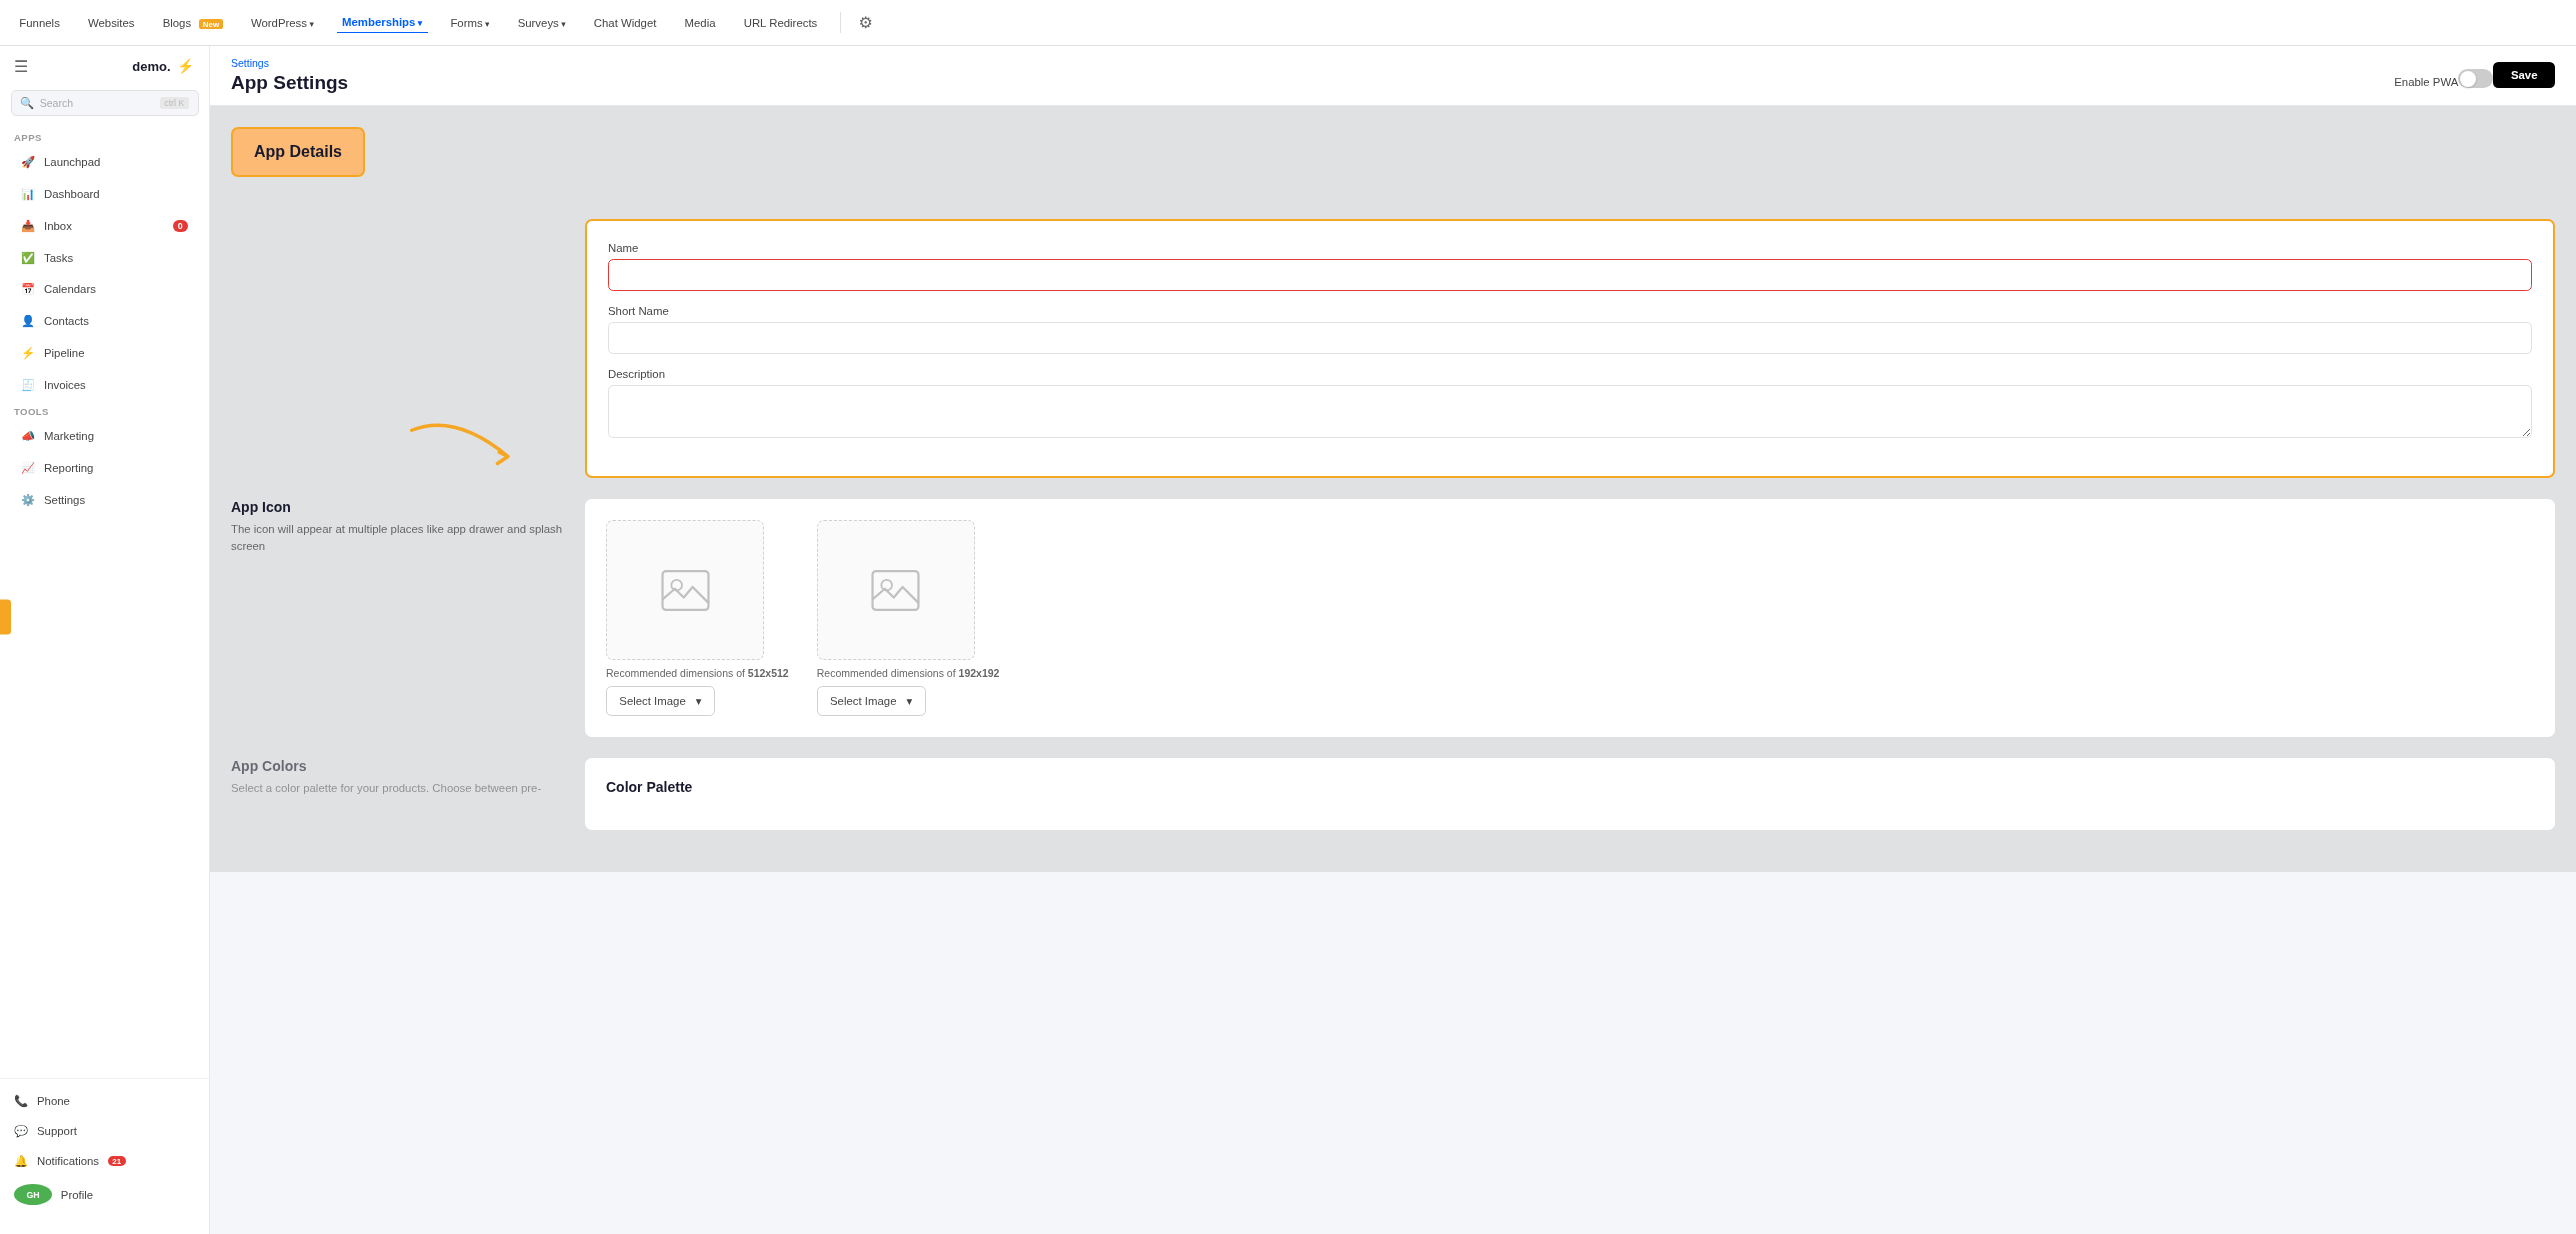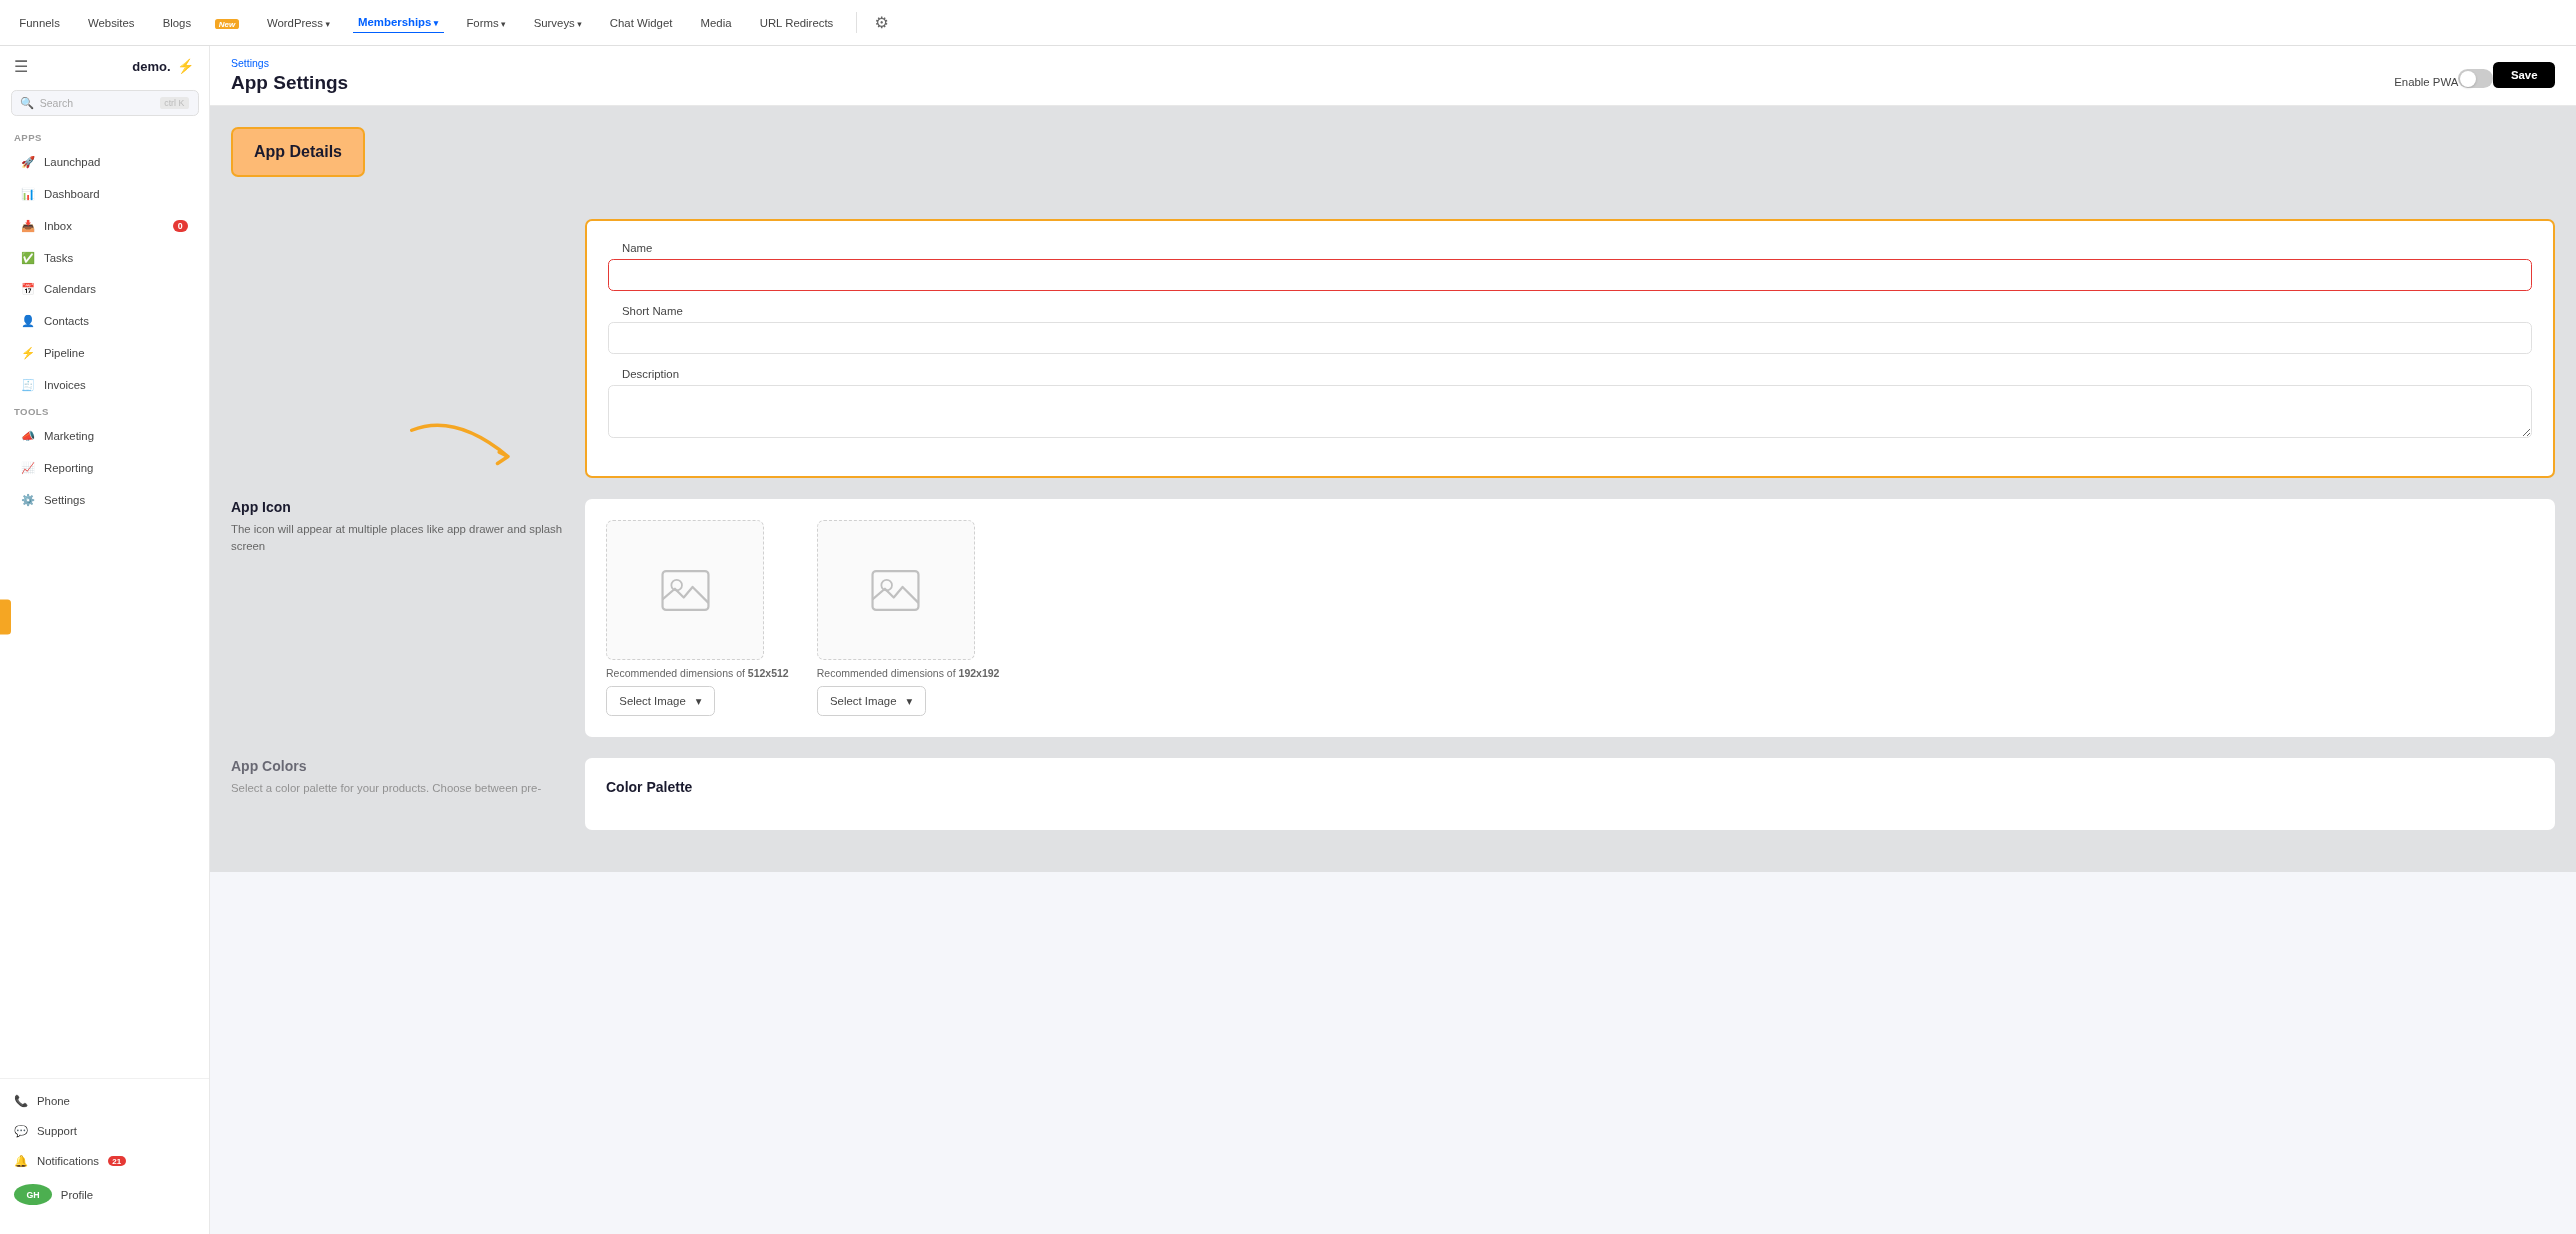--- a/index.html
+++ b/index.html
@@ -9,21 +9,21 @@
     .top-nav {
       display: flex; align-items: center; background: #fff; border-bottom: 0.9px solid #e0e0e0;
       height: 46px; padding: 0 14px; gap: 17.5px; flex-shrink: 0; z-index: 10;
     }
     .top-nav-item {
       font-size: 11.4px; color: #444; cursor: pointer; padding: 3.5px 5.3px; white-space: nowrap;
     }
     .top-nav-item.active { color: #0060ff; border-bottom: 1.8px solid #0060ff; font-weight: 600; }
     .top-nav-item.with-arrow::after { content: ' ▾'; font-size: 8.8px; }
     .top-nav-badge {
-      background: #f5a623; color: #fff; font-size: 8px; border-radius: 2.6px; padding: 0.9px 3.5px; margin-left: 21px; font-weight: 700; font-style: italic;
+      background: #f5a623; color: #fff; font-size: 8px; border-radius: 2.6px; padding: 0.9px 3.5px; margin-left: 5px; font-weight: 700;
     }
     .top-nav-divider { width: 0.9px; height: 21px; background: #e0e0e0; }
     .top-nav-gear { font-size: 16px; color: #666; cursor: pointer; }
 
     
     .main-layout { display: flex; flex: 1; overflow: hidden; }
 
     
     .sidebar {
       width: 210px; background: #fff; border-right: 0.9px solid #e8e8e8; display: flex; flex-direction: column;
@@ -106,21 +106,21 @@
     .section-title { font-size: 14px; font-weight: 600; color: #1a1a2e; margin-bottom: 5.3px; }
     .section-desc { font-size: 11.4px; color: #666; line-height: 1.5; }
     .section-right { flex: 1; }
 
     
     .form-card {
       background: #fff; border: 2.6px solid #f5a623; border-radius: 7px; padding: 21px;
       position: relative; z-index: 10;
     }
     .form-group { margin-bottom: 14px; }
-    .form-label { font-size: 11.4px; color: #444; margin-bottom: 5.3px; display: block; font-weight: 500; margin-left: 14px; }
+    .form-label { font-size: 11.4px; color: #444; margin-bottom: 5.3px; display: block; font-weight: 500; }
     .form-input {
       width: 100%; border: 1.3px solid #e0e0e0; border-radius: 5.3px; padding: 8px 10.5px;
       font-size: 12.3px; color: #1a1a2e; outline: none;
     }
     .form-input.highlighted { border-color: #e53935; }
     .form-textarea {
       width: 100%; border: 1.3px solid #e0e0e0; border-radius: 5.3px; padding: 8px 10.5px;
       font-size: 12.3px; color: #1a1a2e; outline: none; height: 53px; resize: vertical;
     }
 

